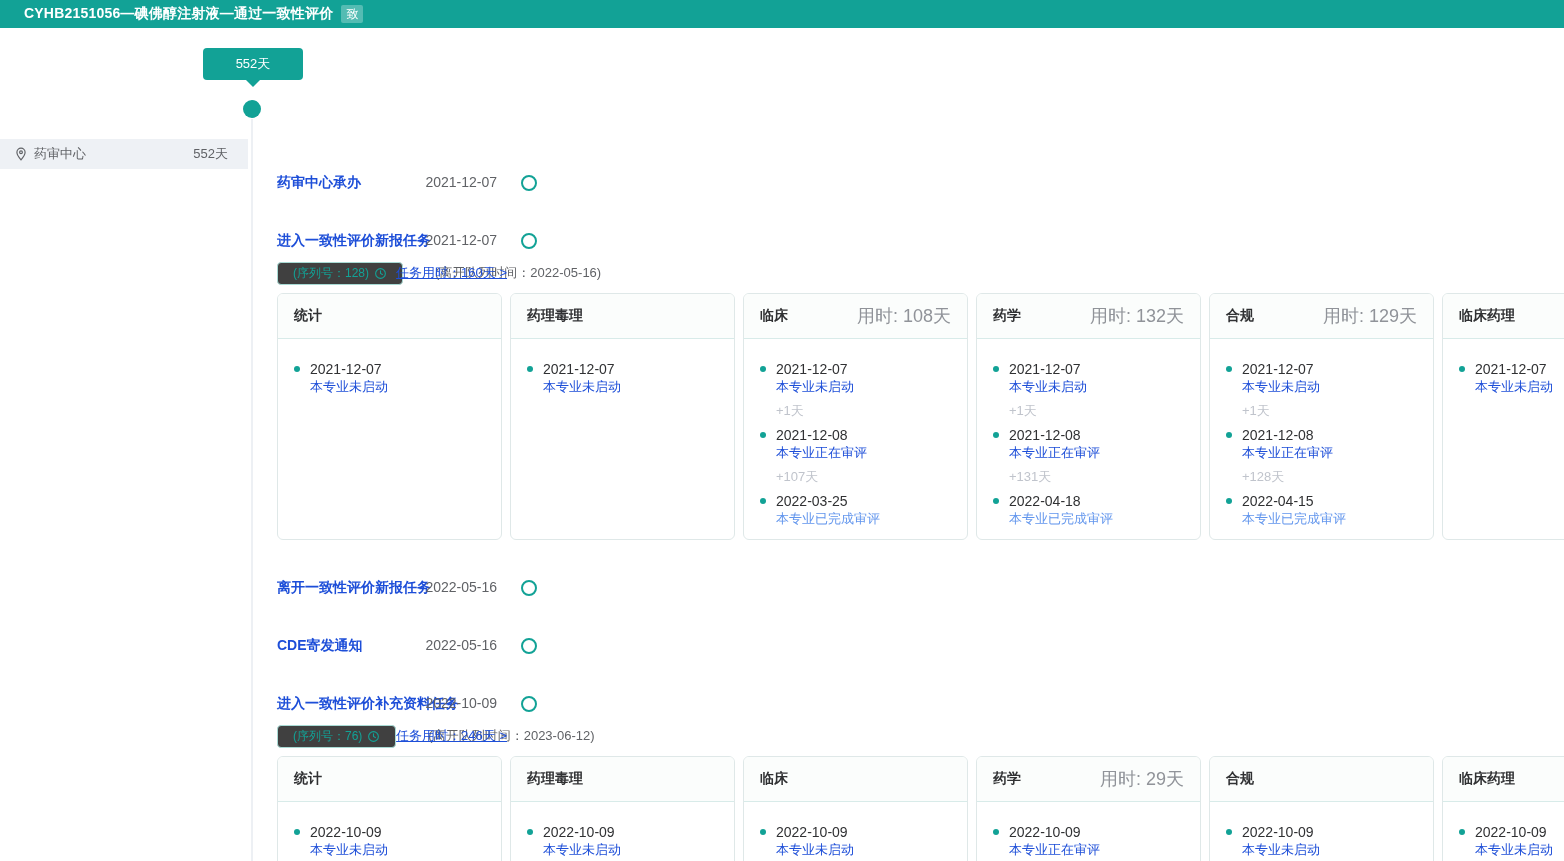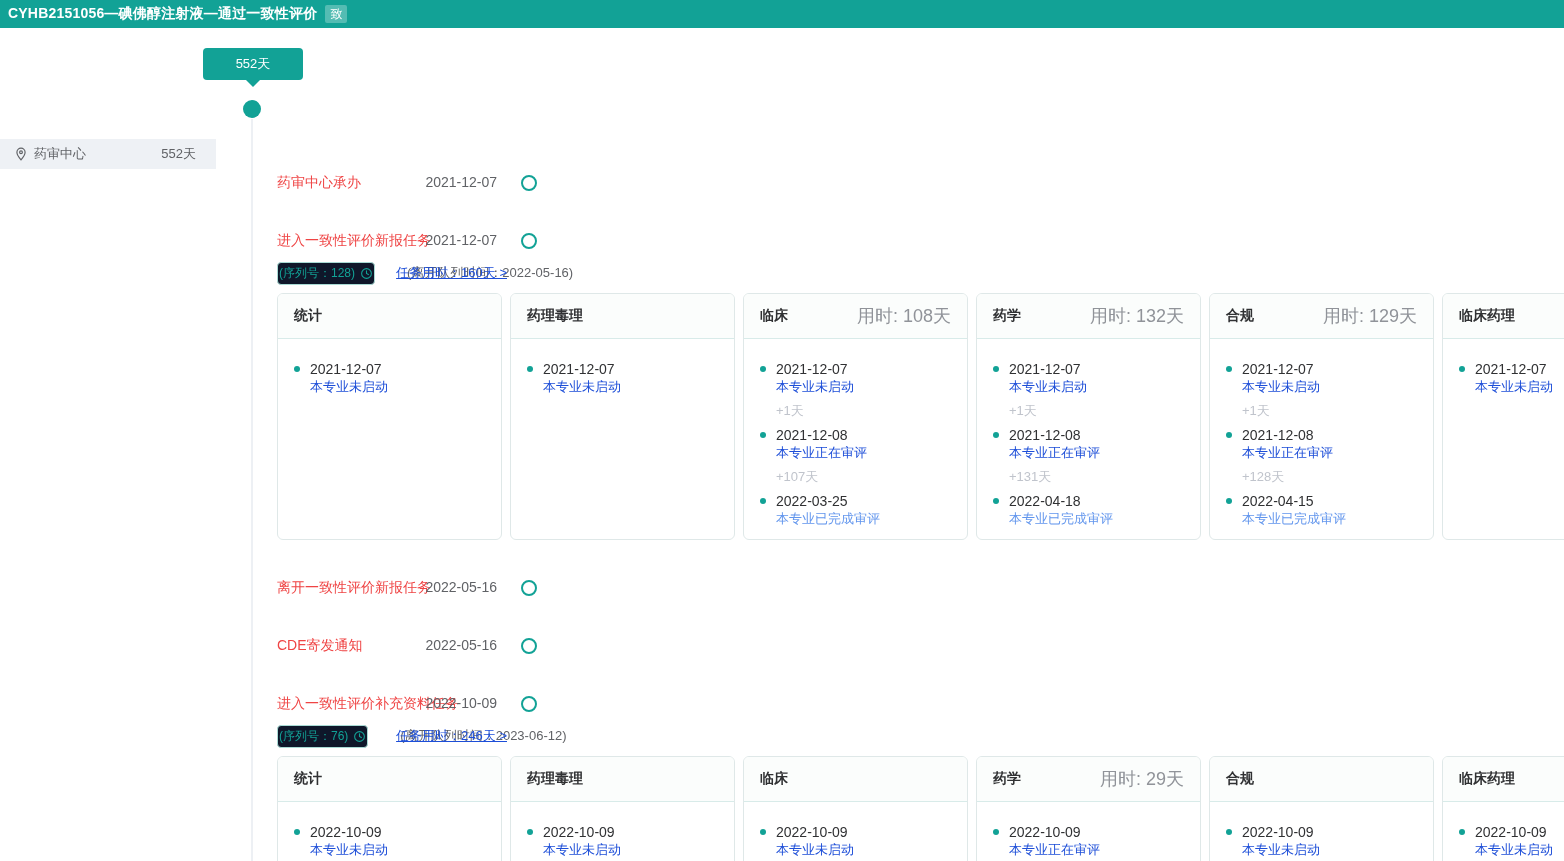--- a/index.html
+++ b/index.html
@@ -2,57 +2,57 @@
 <html><head>
 <meta charset="utf-8">
 <style>
   * { margin:0; padding:0; box-sizing:border-box; }
   html,body { width:1564px; height:861px; overflow:hidden; background:#fff;
     font-family:"Liberation Sans","DejaVu Sans",sans-serif; }
   #stage { position:relative; width:1564px; height:861px; background:#fff; overflow:hidden; }
 
   
   .topbar { position:absolute; left:0; top:0; width:1564px; height:28px; background:#12a296;
-    display:flex; align-items:center; padding-left:8px; }
+    display:flex; align-items:center; padding-left:24px; }
   .topbar-title { color:#fff; font-size:14px; font-weight:bold; letter-spacing:.2px; }
   .topbar-badge { margin-left:8px; background:rgba(255,255,255,.28); color:#fff; font-size:12px;
     line-height:18px; height:18px; padding:0 5px; border-radius:2px; }
 
   
   .spine { position:absolute; left:251px; top:119px; width:2px; bottom:0; background:#edf0f4; }
   .spine-dot { position:absolute; left:243px; top:100px; width:18px; height:18px; border-radius:50%;
     background:#12a296; }
 
   
   .bubble { position:absolute; left:203px; top:48px; width:100px; height:32px; background:#12a296;
     border-radius:4px; color:#fff; font-size:13px; display:flex; align-items:center; justify-content:center; }
   .bubble:after { content:""; position:absolute; left:50%; top:32px; margin-left:-7px;
     border:7px solid transparent; border-top-color:#12a296; border-bottom:none; }
 
   
-  .station { position:absolute; left:0; top:139px; width:216px; height:30px; background:#eef1f5;
+  .station { position:absolute; left:0; top:139px; width:248px; height:30px; background:#eef1f5;
     display:flex; align-items:center; padding:0 20px 0 14px; }
   .station-icon { display:inline-flex; margin-right:6px; }
   .station-name { font-size:13px; color:#606266; flex:1; }
   .station-duration { font-size:13px; color:#606266; }
 
   
   #timeline { position:absolute; left:0; top:173px; width:1564px; }
   .entry { position:relative; padding-left:277px; margin-bottom:38px; }
   .entry-row { position:relative; height:20px; display:flex; align-items:center; }
   .entry-date { position:absolute; left:0; top:1px; width:220px; text-align:right;
     font-size:14px; color:#606266; }
   .entry-node { position:absolute; left:244px; top:2px; width:16px; height:16px; border-radius:50%;
     background:#fff; border:2px solid #12a296; }
-  .entry-title { font-size:14px; font-weight:normal; color:#ef4444; }
+  .entry-title { font-size:14px; font-weight:bold; color:#1d4ed8; }
   .entry-sub { position:relative; display:flex; align-items:center; margin-top:10px; height:24px; }
   .meta-link { position:absolute; left:0; width:230px; text-align:right; font-size:13px;
     color:#1d4ed8; text-decoration:underline; cursor:pointer; }
   .serial-badge { display:inline-flex; align-items:center; gap:5px; border:1px solid #a8dad4;
-    background:#0f172a; color:#12a296; font-size:12px; padding:0 1px; height:23px;
+    background:#404040; color:#12a296; font-size:12px; padding:0 15px; height:23px;
     border-radius:4px; cursor:pointer; }
   .queue-note { margin-left:32px; font-size:13px; color:#606266; }
 
   
   .cards { display:flex; gap:8px; margin-top:8px; width:1287px; overflow:hidden; }
   .card { flex:0 0 225px; width:225px; height:247px; background:#fff; border:1px solid #dfe8e8;
     border-radius:6px; overflow:hidden; }
   .card-header { height:45px; display:flex; align-items:center; justify-content:space-between;
     padding:0 16px; background:#fbfdfc; border-bottom:1px solid #d8ebe9; }
   .card-title { font-size:14px; font-weight:bold; color:#303133; }

